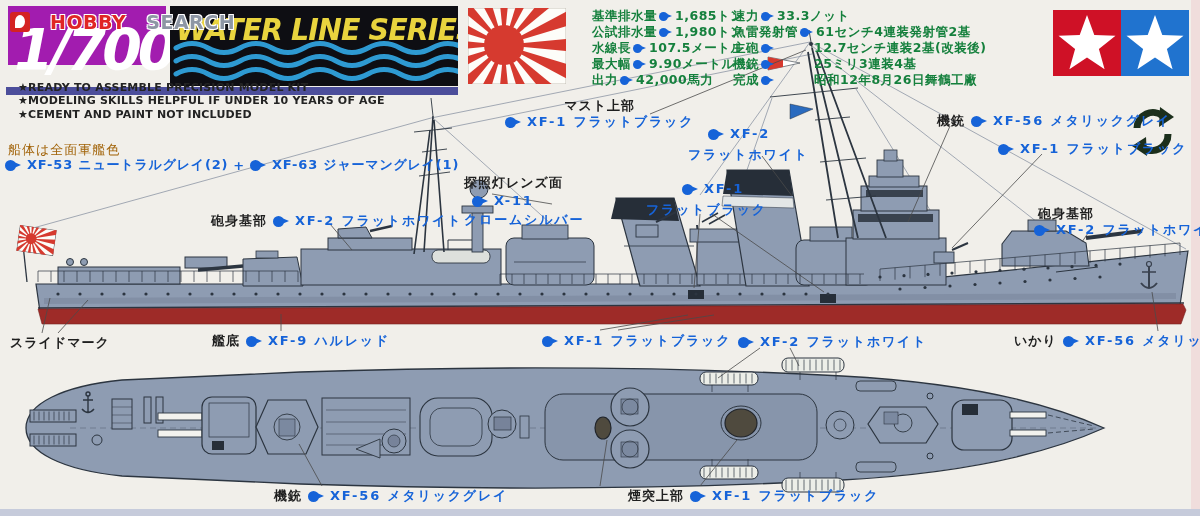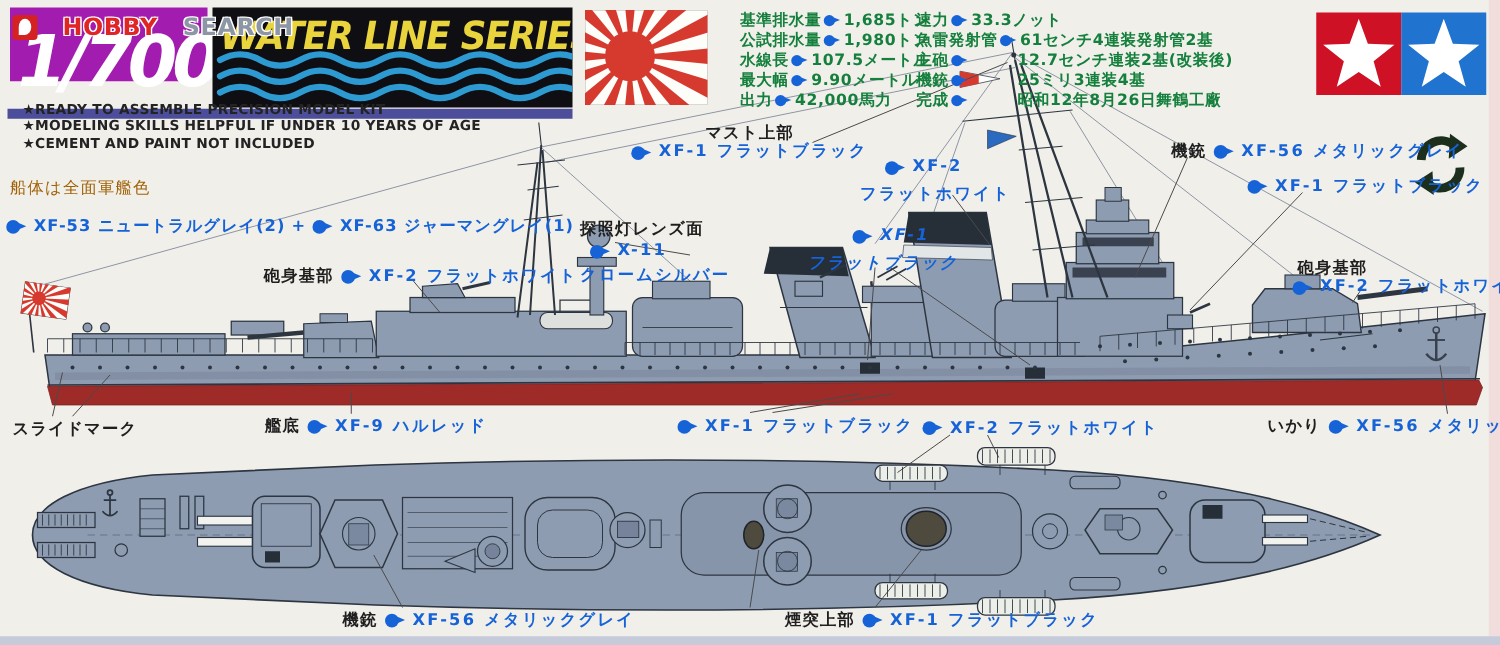--- a/index.html
+++ b/index.html
@@ -27,21 +27,21 @@
   .spec-row{display:flex;align-items:center;height:16px;white-space:nowrap;}
   .spec-row.gapped .v{margin-left:37px;}
   .schip{width:9px;height:9px;border-radius:50%;background:#1663d8;display:inline-block;
          position:relative;margin:0 7px 0 2px;flex:none;}
   .schip::after{content:"";position:absolute;left:8px;top:2px;border-left:5px solid #1663d8;
                 border-top:2.5px solid transparent;border-bottom:2.5px solid transparent;}
   
   #notes{left:18px;top:81px;font-size:11px;font-weight:bold;color:#232323;line-height:13.4px;
          letter-spacing:.2px;white-space:nowrap;}
   #hullnote{left:8px;top:141px;font-size:13px;font-weight:normal;color:#a16207;letter-spacing:1px;}
-  #hullpaint{left:5px;top:172px;font-size:13px;font-weight:bold;color:#1663d8;letter-spacing:.8px;
+  #hullpaint{left:5px;top:156px;font-size:13px;font-weight:bold;color:#1663d8;letter-spacing:.8px;
              display:flex;align-items:center;white-space:nowrap;}
   #hullpaint .plus{color:#1663d8;margin:0 5px;}
   
   .co{position:absolute;white-space:nowrap;z-index:5;}
   .co-k{color:#1f1f1f;font-size:13px;font-weight:bold;letter-spacing:1px;}
   .co-v{color:#1663d8;font-size:13px;font-weight:bold;letter-spacing:1.8px;}
   .row{display:flex;align-items:center;}
   .row .co-k{margin-right:6px;}
   .chip{width:11px;height:11px;border-radius:50%;background:#1663d8;display:inline-block;
         position:relative;margin-right:11px;flex:none;}
@@ -593,21 +593,21 @@
       <span class="co-v">XF-1 フラットブラック</span>
   </div>
   <div class="co" style="left:464px;top:174px;">
     <div class="co-k">探照灯レンズ面</div>
     <div class="co-v ln" style="margin:2px 0 2px 8px;">
         <span class="chip"></span>
         <span>X-11</span>
       </div>
     <div class="co-v">クロームシルバー</div>
   </div>
-  <div class="co" style="left:646px;top:182px;font-style:italic;">
+  <div class="co" style="left:646px;top:182px;">
     <div class="co-v ln" style="margin-left:36px;">
         <span class="chip"></span>
         <span>XF-1</span>
       </div>
     <div class="co-v">フラットブラック</div>
   </div>
   <div class="co row" style="left:211px;top:212px;">
     <span class="co-k">砲身基部</span>
     <span class="chip"></span>
       <span class="co-v">XF-2 フラットホワイト</span>

